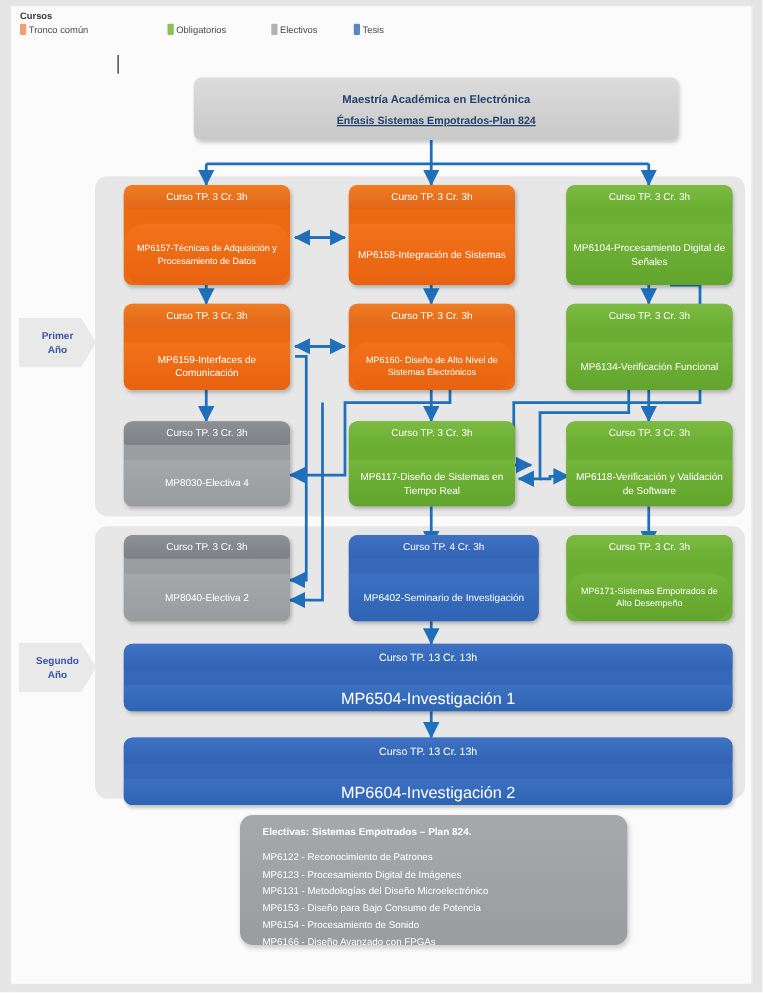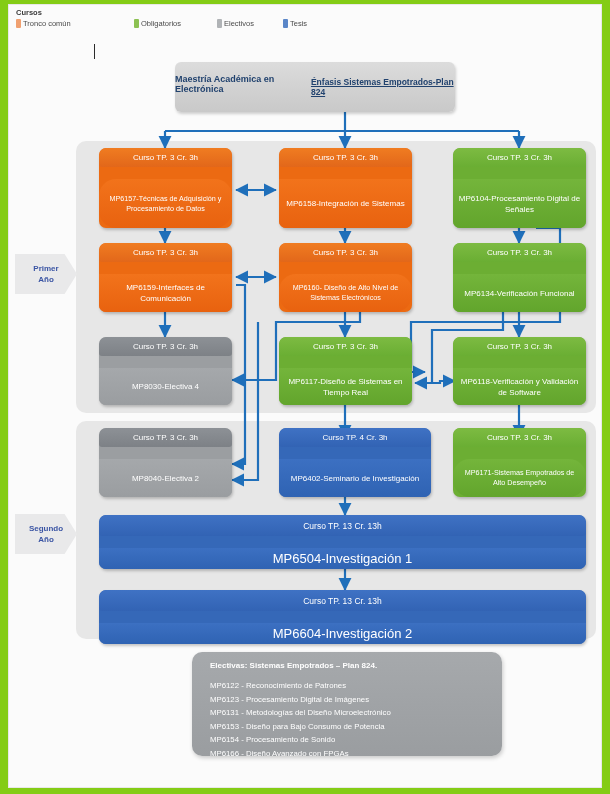--- a/index.html
+++ b/index.html
@@ -7,21 +7,21 @@
     padding: 0;
     background: #ffffff;
   }
   body {
     font-family: "Liberation Sans", sans-serif;
   }
   #page {
     position: relative;
     width: 610px;
     height: 794px;
-    background: #84cc16;
+    background: #e5e5e5;
     overflow: hidden;
   }
 
   
   .outer-frame {
     position: absolute;
     left: 8px;
     top: 4px;
     width: 594px;
     height: 784px;
@@ -97,29 +97,29 @@
     justify-content: center;
     line-height: 11px;
     clip-path: polygon(0 0, 80% 0, 100% 50%, 80% 100%, 0 100%);
   }
   .year-y1 { left: 15px; top: 254px; text-align: right; }
   .year-y2 { left: 15px; top: 514px; }
 
   
   .title-box {
     position: absolute;
-    left: 175px;
+    left: 155px;
     top: 62px;
-    width: 280px;
+    width: 388px;
     height: 50px;
     background: linear-gradient(to bottom, #dcdcdc 0%, #d2d2d2 50%, #c9c9c9 100%);
     border-radius: 6px;
     box-shadow: 1px 2px 3px rgba(0,0,0,0.18);
     display: flex;
-    flex-direction: row;
+    flex-direction: column;
     align-items: center;
     justify-content: center;
   }
   .title-main {
     font-size: 9px;
     font-weight: bold;
     color: #21426e;
     margin-bottom: 7px;
   }
   .title-sub {

